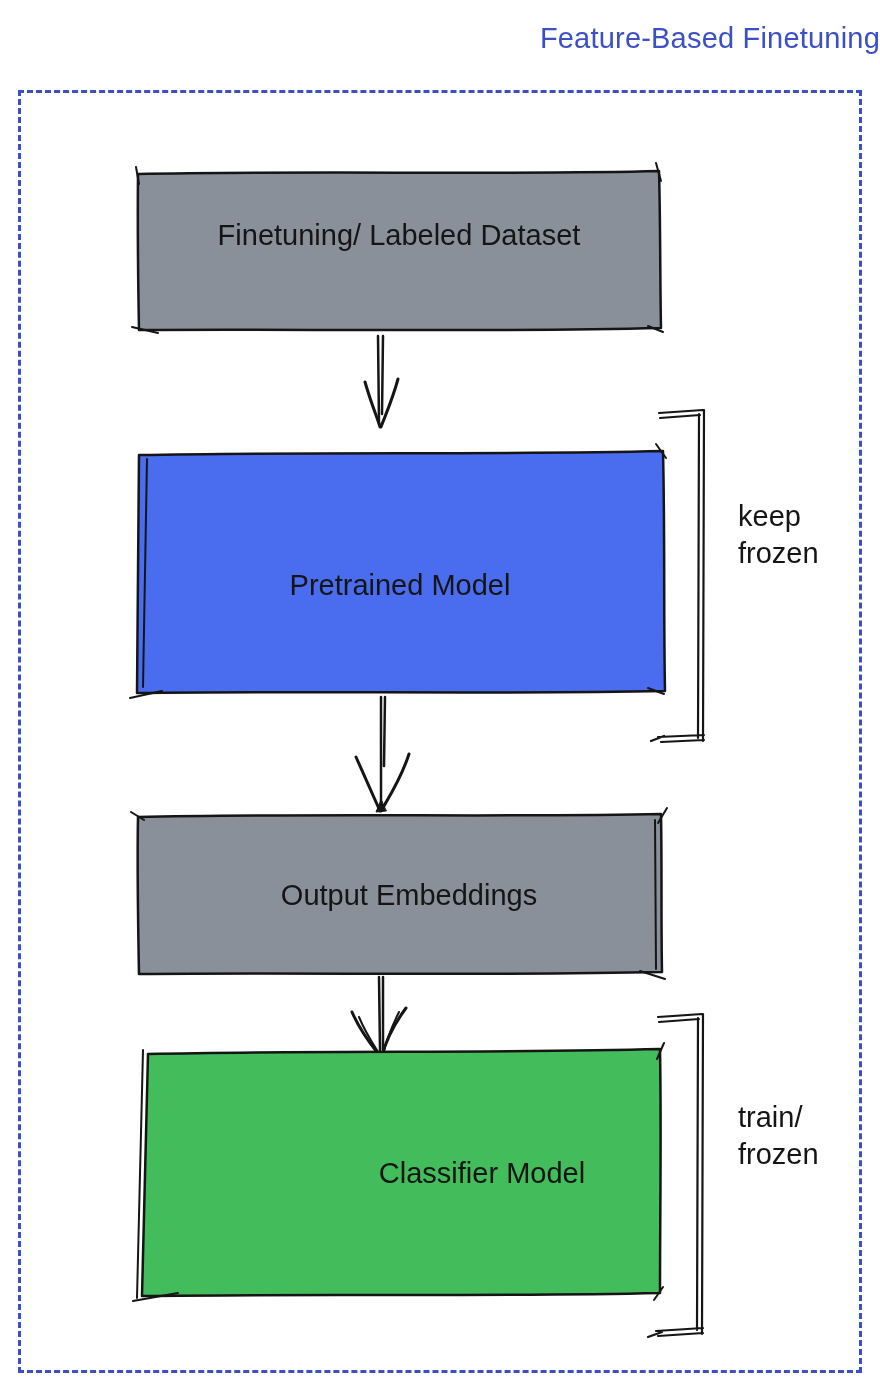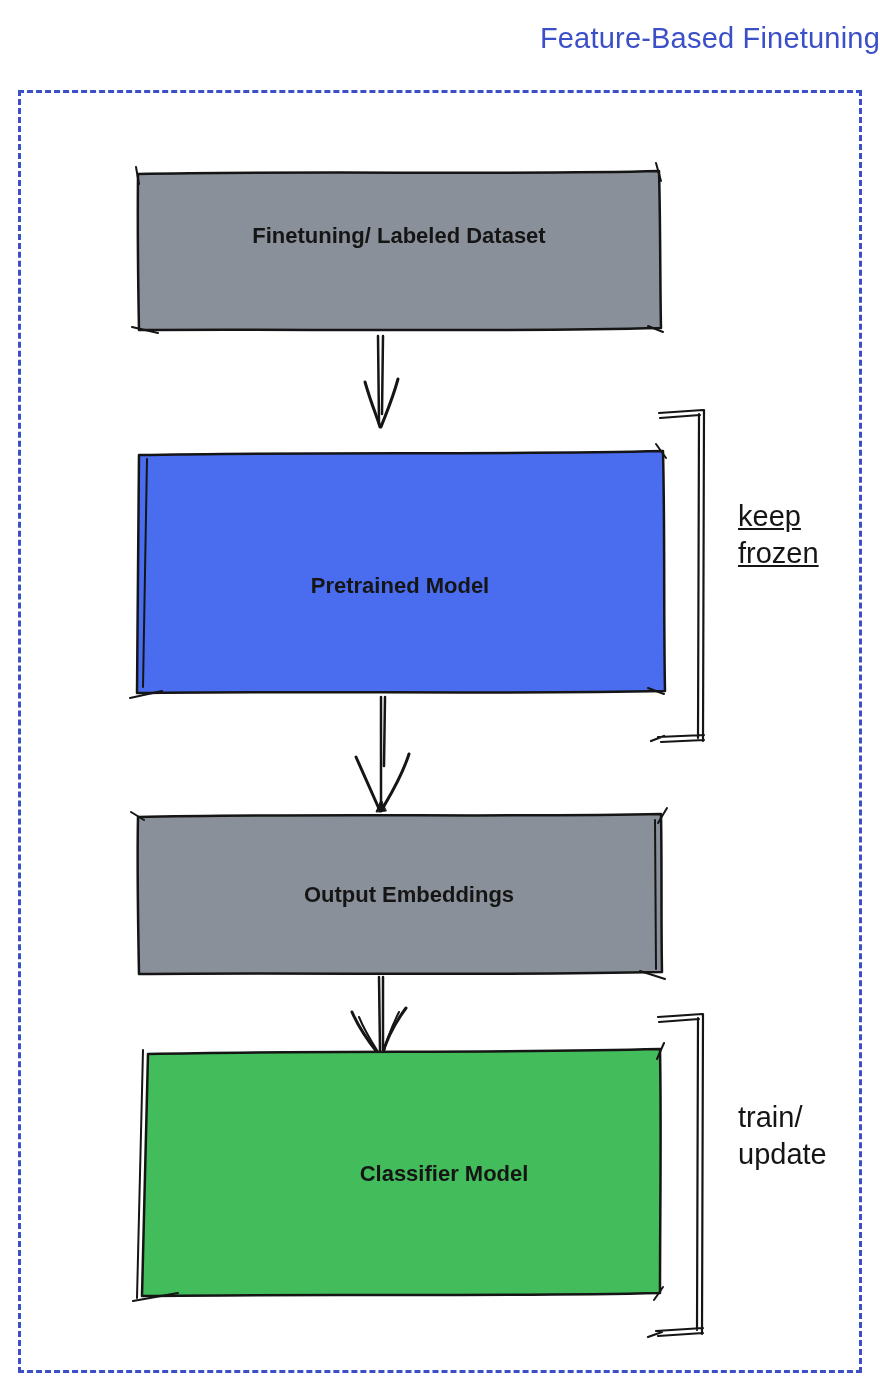--- a/index.html
+++ b/index.html
@@ -34,37 +34,36 @@
   svg.strokes {
     position: absolute;
     left: 0;
     top: 0;
   }
   .node-label {
     position: absolute;
     display: flex;
     align-items: center;
     justify-content: center;
-    font-size: 22px;
+    font-size: 29px;
     color: var(--ink);
     pointer-events: none;
-    font-weight: bold;
   }
   .node-label.lbl-1 { left: 137px; top: 172px; width: 524px; height: 159px; padding-bottom: 32px; box-sizing: border-box; }
   .node-label.lbl-2 { left: 135px; top: 464px; width: 530px; height: 243px; }
   .node-label.lbl-3 { left: 137px; top: 815px; width: 544px; height: 160px; }
-  .node-label.lbl-4 { left: 140px; top: 1052px; width: 608px; height: 243px; }
+  .node-label.lbl-4 { left: 140px; top: 1052px; width: 608px; height: 243px; padding-left: 38px; }
   .side-label {
     position: absolute;
     font-size: 29px;
     line-height: 37px;
     color: var(--ink);
     white-space: pre-line;
   }
-  .side-label.keep-frozen { left: 738px; top: 498px; text-decoration: underline; }
+  .side-label.keep-frozen { left: 738px; top: 498px; }
   .side-label.train-update { left: 738px; top: 1099px; }
 </style>
 </head>
 <body>
 
 <div class="stage">
 
   <div class="diagram-title">Feature-Based Finetuning</div>
 
   <div class="dashed-frame"></div>
@@ -118,15 +117,15 @@
   </svg>
 
   <div class="node-label lbl-1">Finetuning/ Labeled Dataset</div>
   <div class="node-label lbl-2">Pretrained Model</div>
   <div class="node-label lbl-3">Output Embeddings</div>
   <div class="node-label lbl-4">Classifier Model</div>
 
   <div class="side-label keep-frozen">keep
 frozen</div>
   <div class="side-label train-update">train/
-update</div>
+frozen</div>
 
 </div>
 
 </body></html>

